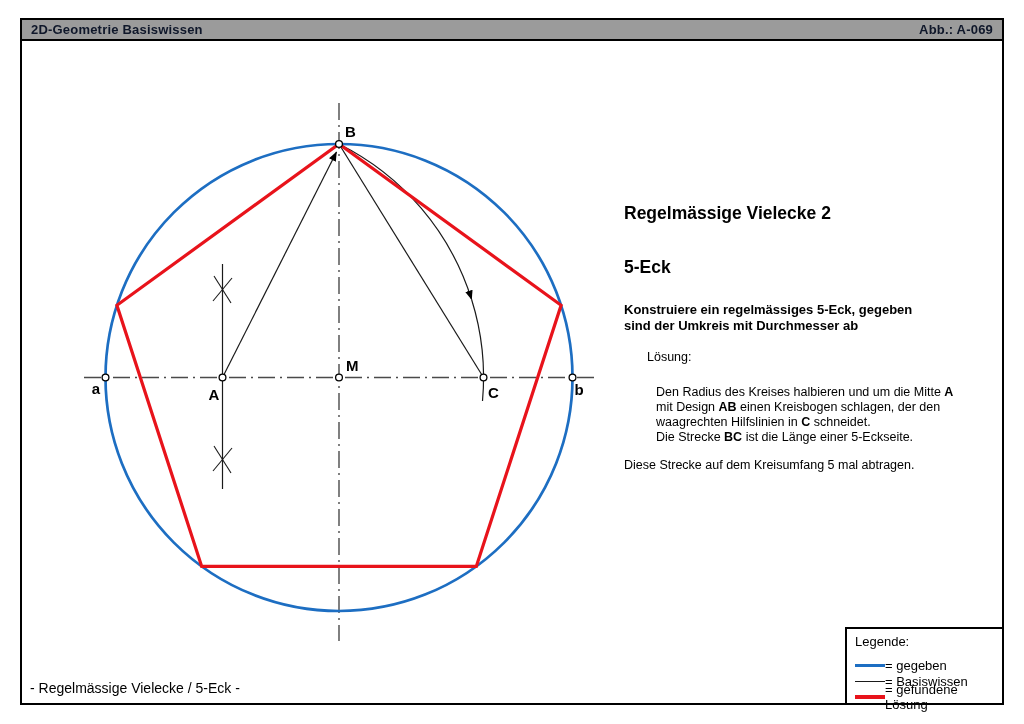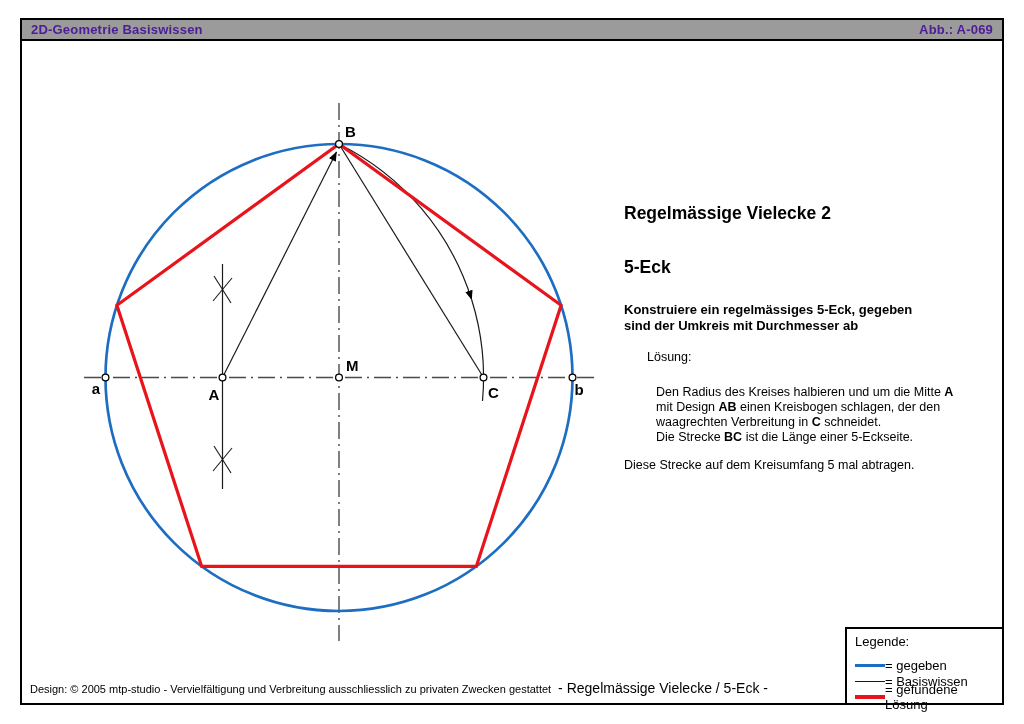--- a/index.html
+++ b/index.html
@@ -9,21 +9,21 @@
   }
   .sheet{
     position:absolute;left:20px;top:18px;width:984px;height:687px;
     border:2px solid #000;box-sizing:border-box;background:#fff;
   }
   .titlebar{
     height:21px;background:#9b9b9b;border-bottom:2px solid #000;
     display:flex;justify-content:space-between;align-items:center;
     padding:0 9px;box-sizing:border-box;
   }
-  .titlebar span{font-size:13px;font-weight:bold;color:#4c1d95;letter-spacing:.2px;}
+  .titlebar span{font-size:13px;font-weight:bold;color:#0f172a;letter-spacing:.2px;}
   .fig-svg{position:absolute;left:0;top:0;width:1024px;height:724px;}
   .fig-label{font-family:"Liberation Sans",sans-serif;font-weight:bold;font-size:15px;fill:#000;}
   .panel{position:absolute;left:624px;width:312px;}
   .panel-title{font-size:17.5px;font-weight:bold;}
   .panel-task{font-size:13px;font-weight:bold;line-height:15.5px;}
   .panel-body{font-size:12.5px;line-height:15px;}
   .legendbox{
     position:absolute;left:845px;top:627px;width:159px;height:78px;
     border:2px solid #000;box-sizing:border-box;background:#fff;
     padding:5px 0 0 8px;
@@ -90,35 +90,34 @@
   <text class="fig-label" x="214" y="400" text-anchor="middle">A</text>
   <text class="fig-label" x="488" y="398">C</text>
   <text class="fig-label" x="96" y="394" text-anchor="middle">a</text>
   <text class="fig-label" x="579" y="395" text-anchor="middle">b</text>
 </svg>
 
 <div class="panel panel-title" style="top:203px;">Regelmässige Vielecke 2</div>
 <div class="panel panel-title" style="top:257px;">5-Eck</div>
 <div class="panel panel-task" style="top:302px;">Konstruiere ein regelmässiges 5-Eck, gegeben sind der Umkreis mit Durchmesser ab</div>
 <div class="panel panel-body" style="top:350px;margin-left:23px;">Lösung:</div>
-<div class="panel panel-body" style="top:385px;margin-left:32px;"><span>Den Radius des Kreises halbieren und um die Mitte </span><b>A</b><br><span>mit Design </span><b>AB</b><span> einen Kreisbogen schlagen, der den</span><br><span>waagrechten Verbreitung in </span><b>C</b><span> schneidet.</span><br><span>Die Strecke </span><b>BC</b><span> ist die Länge einer 5-Eckseite.</span></div>
+<div class="panel panel-body" style="top:385px;margin-left:32px;"><span>Den Radius des Kreises halbieren und um die Mitte </span><b>A</b><br><span>mit Design </span><b>AB</b><span> einen Kreisbogen schlagen, der den</span><br><span>waagrechten Hilfslinien in </span><b>C</b><span> schneidet.</span><br><span>Die Strecke </span><b>BC</b><span> ist die Länge einer 5-Eckseite.</span></div>
 <div class="panel panel-body" style="top:458px;">Diese Strecke auf dem Kreisumfang 5 mal abtragen.</div>
 
 <div class="legendbox">
   <div class="legend-title">Legende:</div>
   <div class="legend-row">
     <div class="swatch s-given" style="background-color: rgb(29, 110, 194);"></div>
     <span class="lbl">= gegeben</span>
   </div>
   <div class="legend-row">
     <div class="swatch s-helper" style="background-color: rgb(26, 26, 26);"></div>
     <span class="lbl">= Basiswissen</span>
   </div>
   <div class="legend-row">
     <div class="swatch s-solution" style="background-color: rgb(232, 19, 27);"></div>
     <span class="lbl">= gefundene Lösung</span>
   </div>
 </div>
 
 <div class="footer">
-  <span class="credit">Design: © 2005 mtp-studio - Vervielfältigung und Verbreitung ausschliesslich zu privaten Zwecken gestattet</span>
   <span class="doc-title">- Regelmässige Vielecke / 5-Eck -</span>
 </div>
 
 </body></html>

